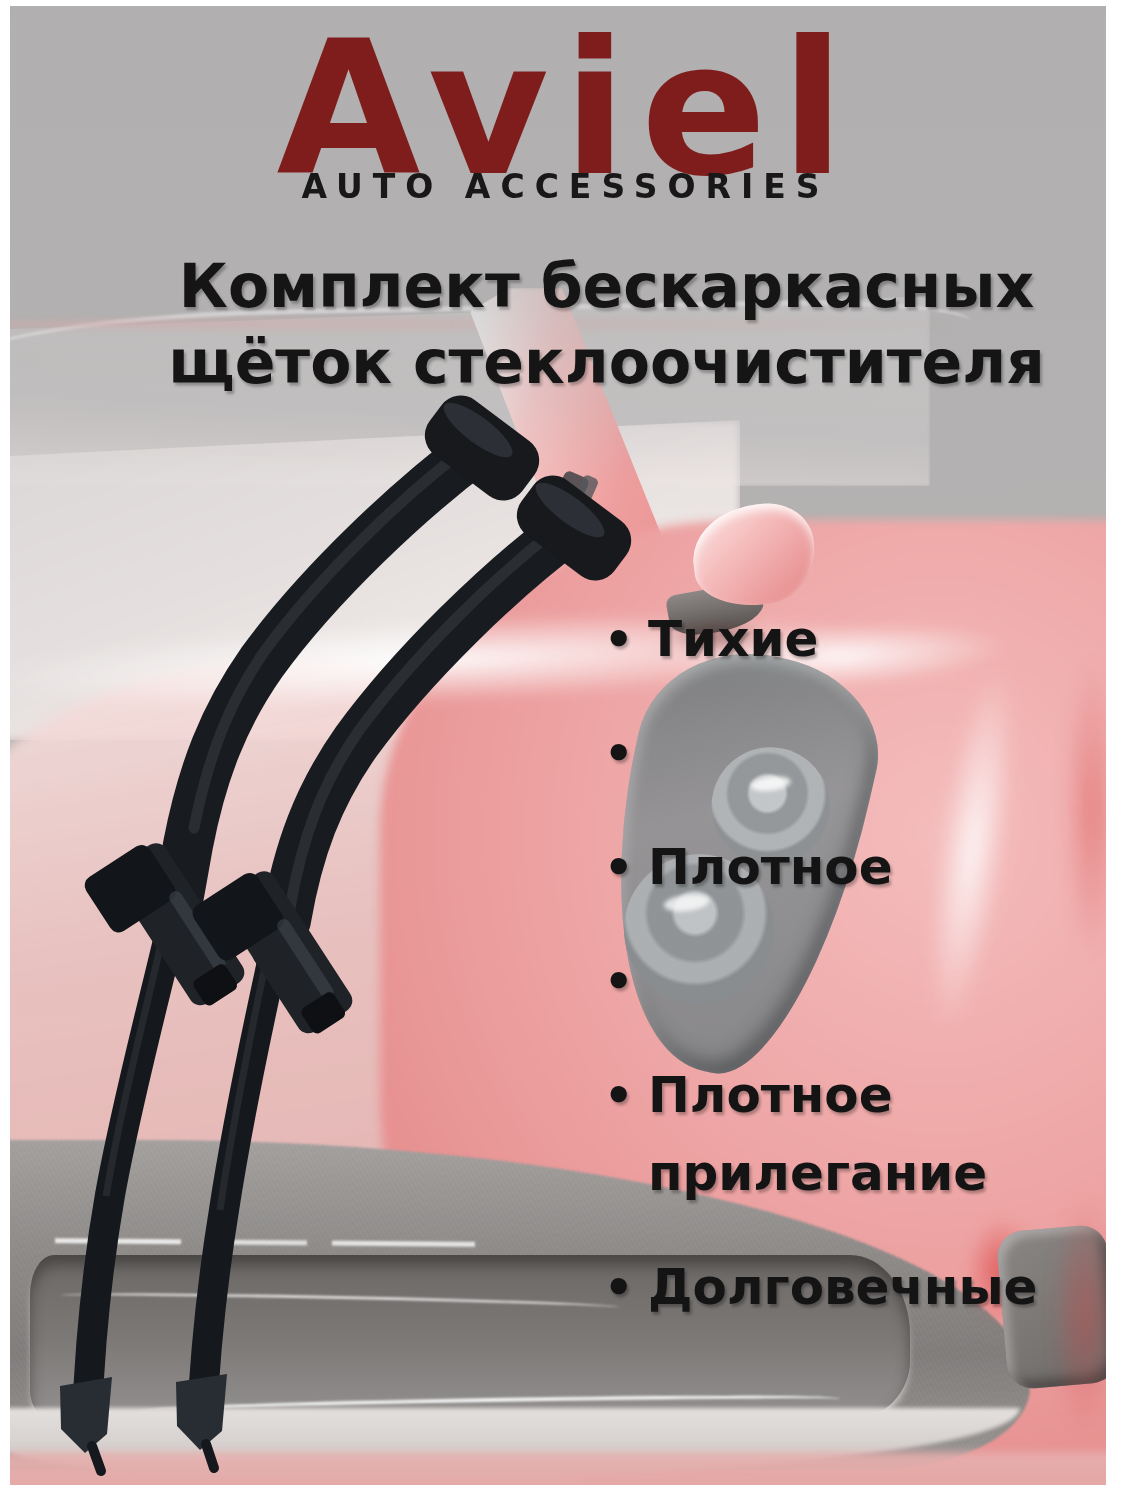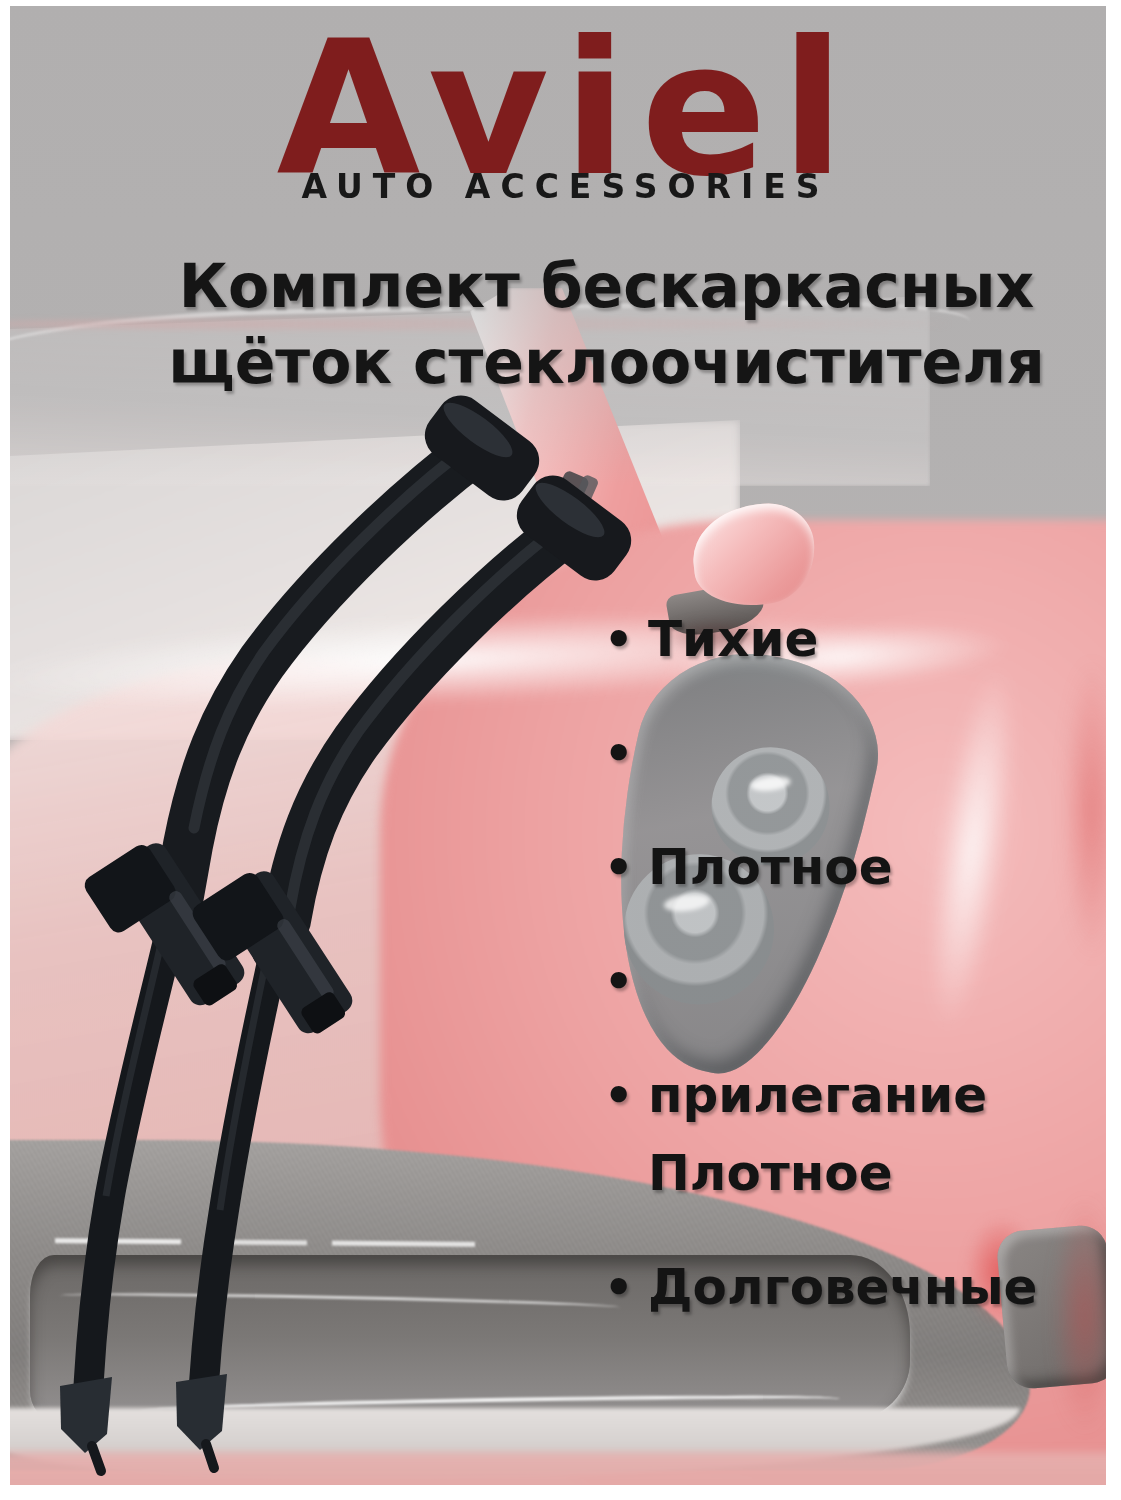--- a/index.html
+++ b/index.html
@@ -218,22 +218,22 @@
           </span>
   </li>
 
   <li>
     <span class="dot">•</span>
   </li>
 
   <li>
     <span class="dot">•</span>
     <span class="ftext">
+            <div>Плотное</div>
             <div>прилегание</div>
-            <div>Плотное</div>
           </span>
   </li>
 
   <li>
     <span class="dot">•</span>
     <span class="ftext">
             <div>Долговечные</div>
           </span>
   </li>
 </ul>

